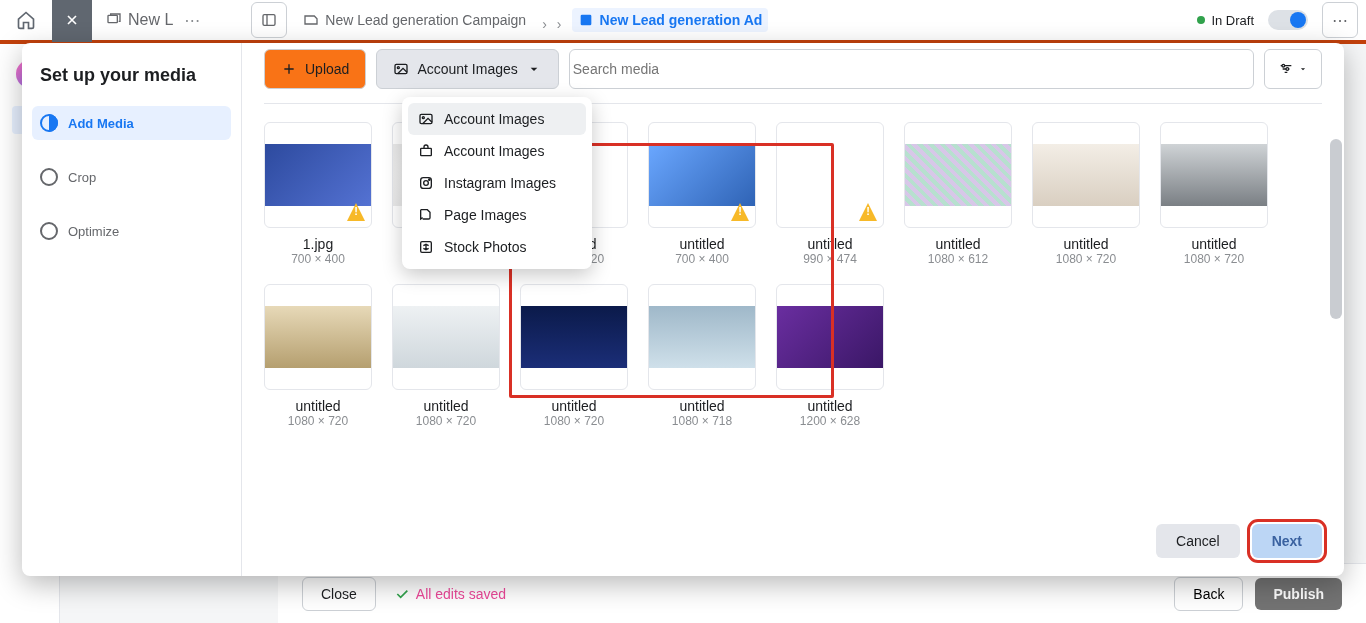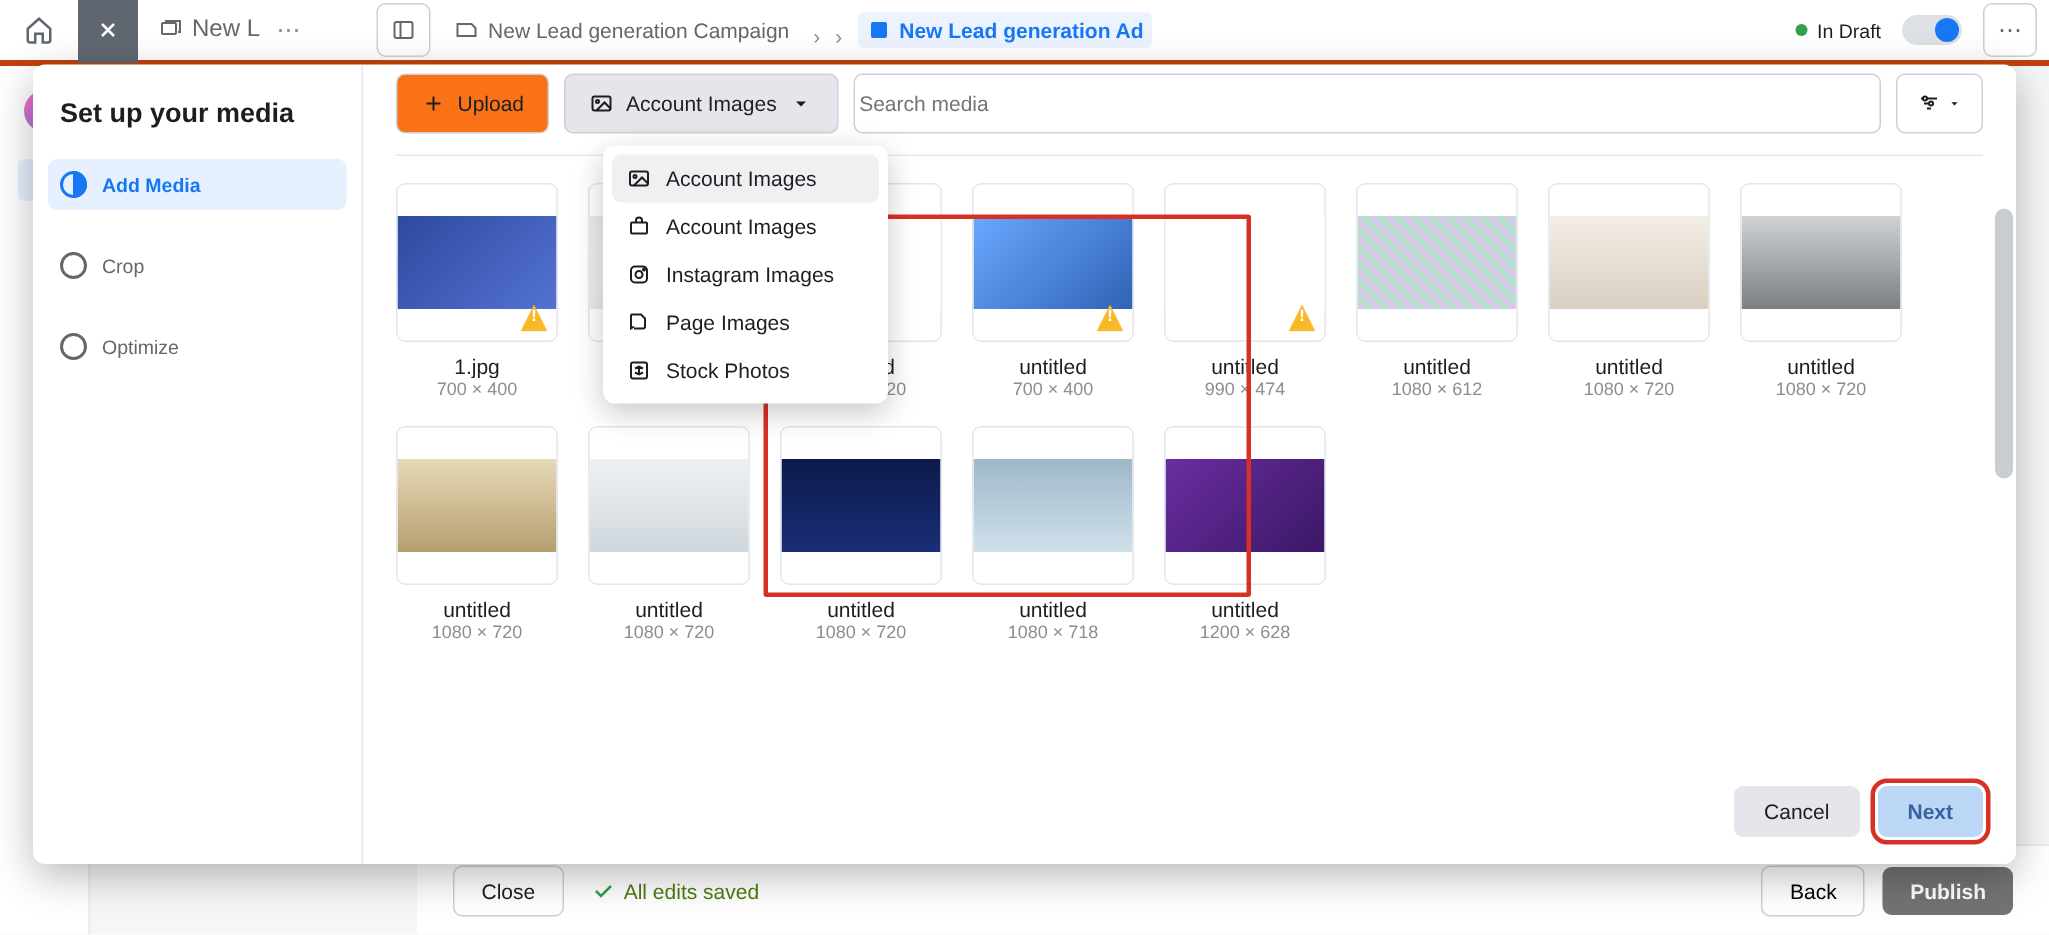--- a/index.html
+++ b/index.html
@@ -19,21 +19,21 @@
   .topbar .right { margin-left:auto; display:flex; align-items:center; gap:14px; }
   .status { display:flex; align-items:center; gap:6px; font-size:13px; color:#1c1e21; }
   .status .dot { width:8px; height:8px; border-radius:50%; background:#31a24c; }
   .toggle { width:40px; height:20px; border-radius:10px; background:#dde1e6; position:relative; }
   .toggle .knob { position:absolute; right:2px; top:2px; width:16px; height:16px; border-radius:50%; background:#1877f2; }
   .more-btn { width:36px; height:36px; border:1px solid #ccd0d5; border-radius:6px; display:flex; align-items:center; justify-content:center; }
 
   
   .botbar { position:absolute; left:278px; right:0; bottom:0; height:60px; background:#fff; border-top:1px solid #e4e6eb; display:flex; align-items:center; padding:0 24px; }
   .botbar .close-btn { border:1px solid #ccd0d5; background:#fff; padding:8px 18px; border-radius:6px; font-size:14px; color:#1c1e21; }
-  .botbar .saved { display:flex; align-items:center; gap:6px; margin-left:18px; color:#4d7c0f; font-size:14px; }
+  .botbar .saved { display:flex; align-items:center; gap:6px; margin-left:18px; color:#ec4899; font-size:14px; }
   .botbar .back-btn { margin-left:auto; border:1px solid #ccd0d5; background:#fff; padding:8px 18px; border-radius:6px; font-size:14px; }
   .botbar .publish-btn { margin-left:12px; background:#737373; color:#fff; border:none; padding:8px 18px; border-radius:6px; font-size:14px; font-weight:600; }
 
   
   .modal { position:absolute; top:43px; left:22px; right:22px; bottom:47px; background:#fff; border-radius:8px; box-shadow:0 8px 28px rgba(0,0,0,.28); display:flex; overflow:hidden; }
 
   
   .steps-panel { width:220px; border-right:1px solid #e4e6eb; padding:18px 10px; }
   .steps-title { font-size:18px; font-weight:700; color:#1c1e21; margin:4px 8px 18px; }
   .step { display:flex; align-items:center; gap:10px; padding:8px 8px; border-radius:6px; font-size:13px; color:#65676b; cursor:pointer;margin-top:20px; }

